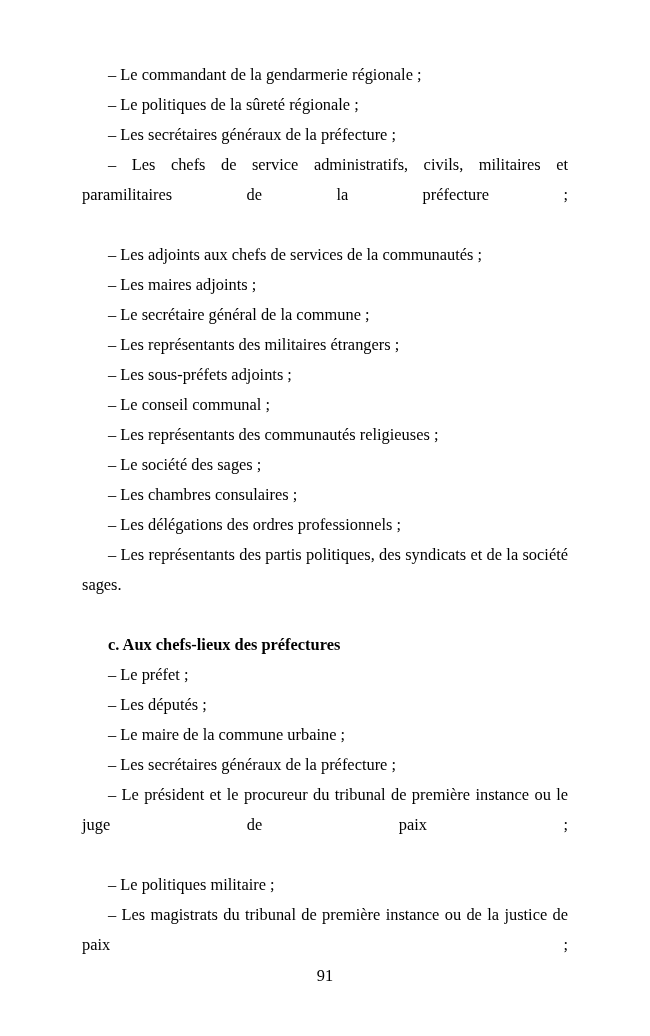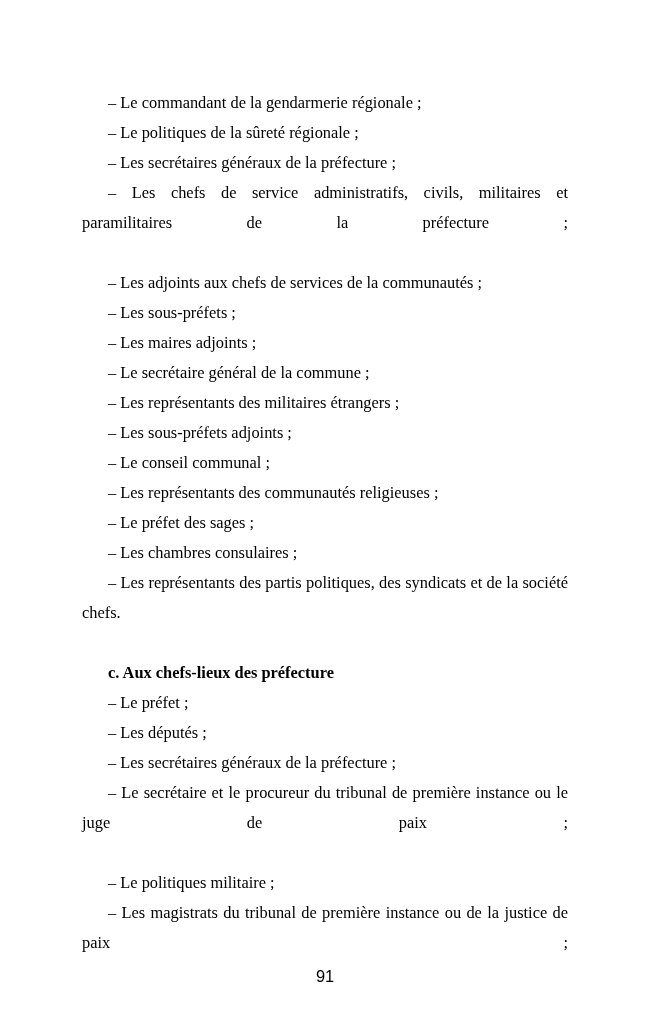--- a/index.html
+++ b/index.html
@@ -12,21 +12,21 @@
     background: #ffffff;
     font-family: "Liberation Serif", serif;
     color: #000000;
     overflow: hidden;
   }
   .page {
     position: relative;
     width: 650px;
     height: 1036px;
     box-sizing: border-box;
-    padding: 88px 82px 0 82px;
+    padding: 60px 82px 0 82px;
     border-radius: 24px;
   }
   .body-text {
     font-size: 16.4px;
     line-height: 30px;
     text-align: justify;
     text-justify: inter-word;
   }
   .para {
     margin: 0;
@@ -49,45 +49,46 @@
     line-height: 30px;
     text-align: left;
   }
   .page-number {
     position: absolute;
     left: 0;
     right: 0;
     bottom: 50px;
     text-align: center;
     font-size: 16.4px;
-    font-family: Liberation Sans, sans-serif;
+    font-family: Liberation Serif, serif;
   }
 </style>
 </head>
 <body>
 
 <div class="page">
   <div class="body-text" id="content">
       <p class="para nojustify">– Le commandant de la gendarmerie régionale ;</p>
       <p class="para nojustify">– Le politiques de la sûreté régionale ;</p>
       <p class="para nojustify">– Les secrétaires généraux de la préfecture ;</p>
       <p class="para">– Les chefs de service administratifs, civils, militaires et paramilitaires de la préfecture ;</p>
       <p class="para nojustify">– Les adjoints aux chefs de services de la communautés ;</p>
-      <p class="para nojustify">– Les sous-préfets ;</p>
       <p class="para nojustify">– Les maires adjoints ;</p>
       <p class="para nojustify">– Le secrétaire général de la commune ;</p>
       <p class="para nojustify">– Les représentants des militaires étrangers ;</p>
       <p class="para nojustify">– Les sous-préfets adjoints ;</p>
       <p class="para nojustify">– Le conseil communal ;</p>
       <p class="para nojustify">– Les représentants des communautés religieuses ;</p>
-      <p class="para nojustify">– Le préfet des sages ;</p>
+      <p class="para nojustify">– Le société des sages ;</p>
       <p class="para nojustify">– Les chambres consulaires ;</p>
-      <p class="para">– Les représentants des partis politiques, des syndicats et de la société chefs.</p>
-      <p class="heading">c. Aux chefs-lieux des préfecture</p>
+      <p class="para nojustify">– Les délégations des ordres professionnels ;</p>
+      <p class="para">– Les représentants des partis politiques, des syndicats et de la société sages.</p>
+      <p class="heading">c. Aux chefs-lieux des préfectures</p>
       <p class="para nojustify">– Le préfet ;</p>
       <p class="para nojustify">– Les députés ;</p>
+      <p class="para nojustify">– Le maire de la commune urbaine ;</p>
       <p class="para nojustify">– Les secrétaires généraux de la préfecture ;</p>
-      <p class="para">– Le secrétaire et le procureur du tribunal de première instance ou le juge de paix ;</p>
+      <p class="para">– Le président et le procureur du tribunal de première instance ou le juge de paix ;</p>
       <p class="para nojustify">– Le politiques militaire ;</p>
       <p class="para">– Les magistrats du tribunal de première instance ou de la justice de paix ;</p>
     </div>
   <div class="page-number">91</div>
 </div>
 
 </body></html>

